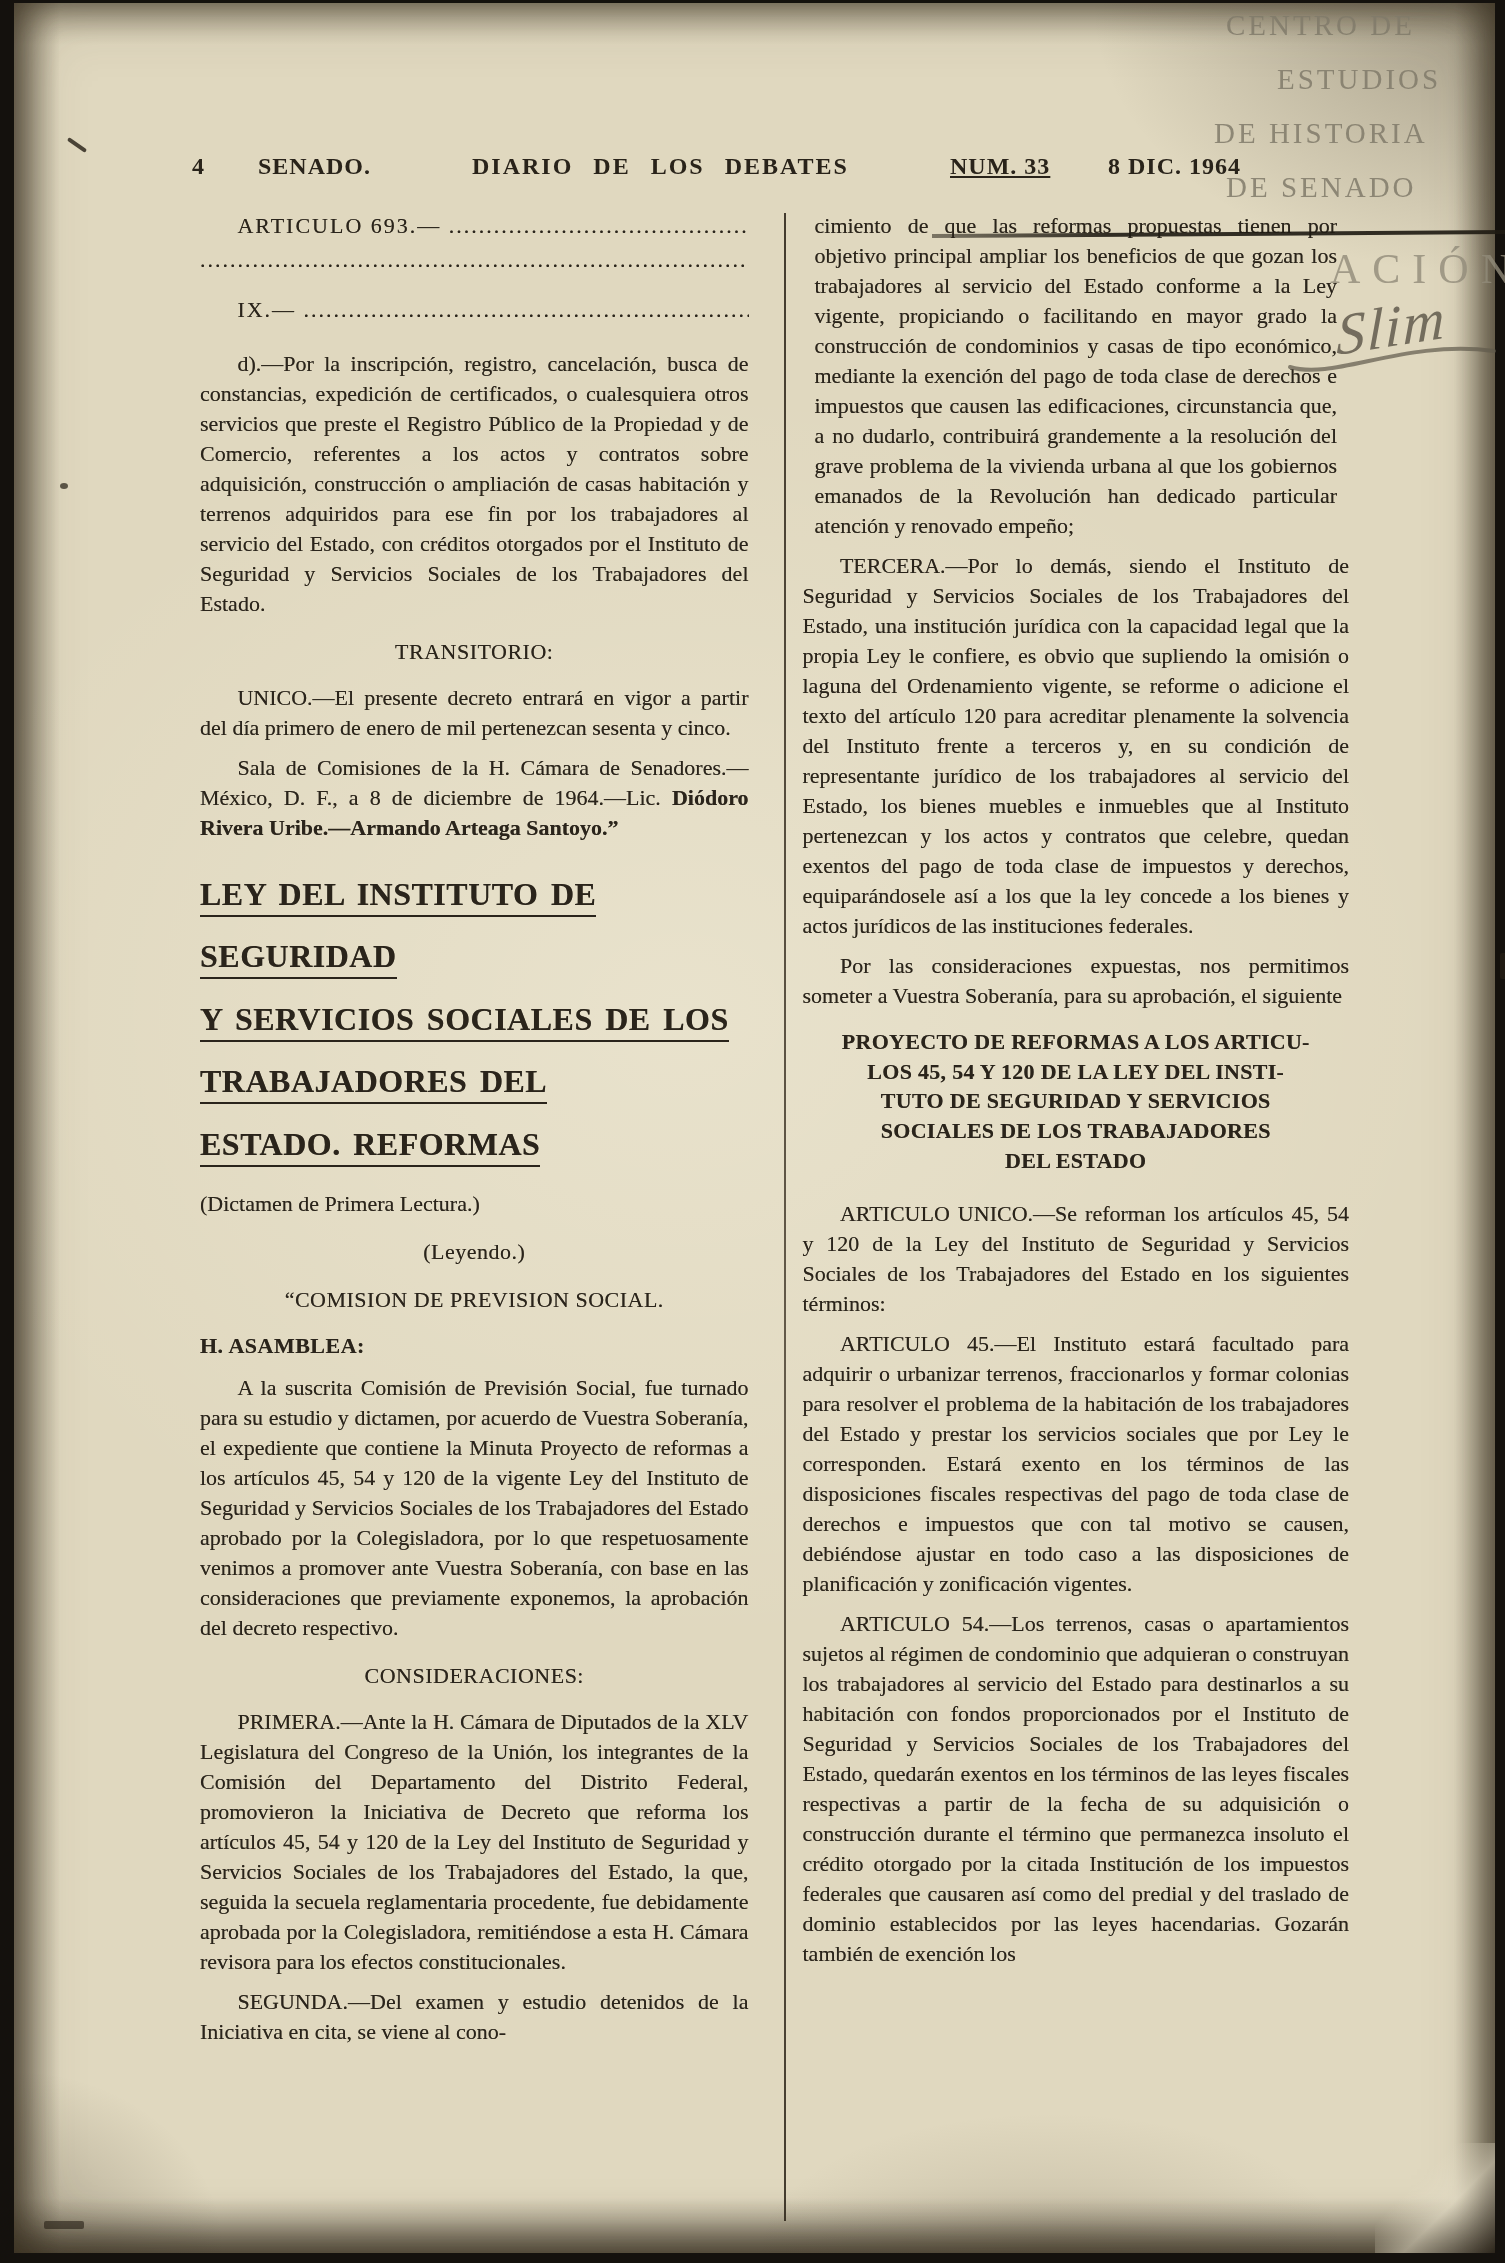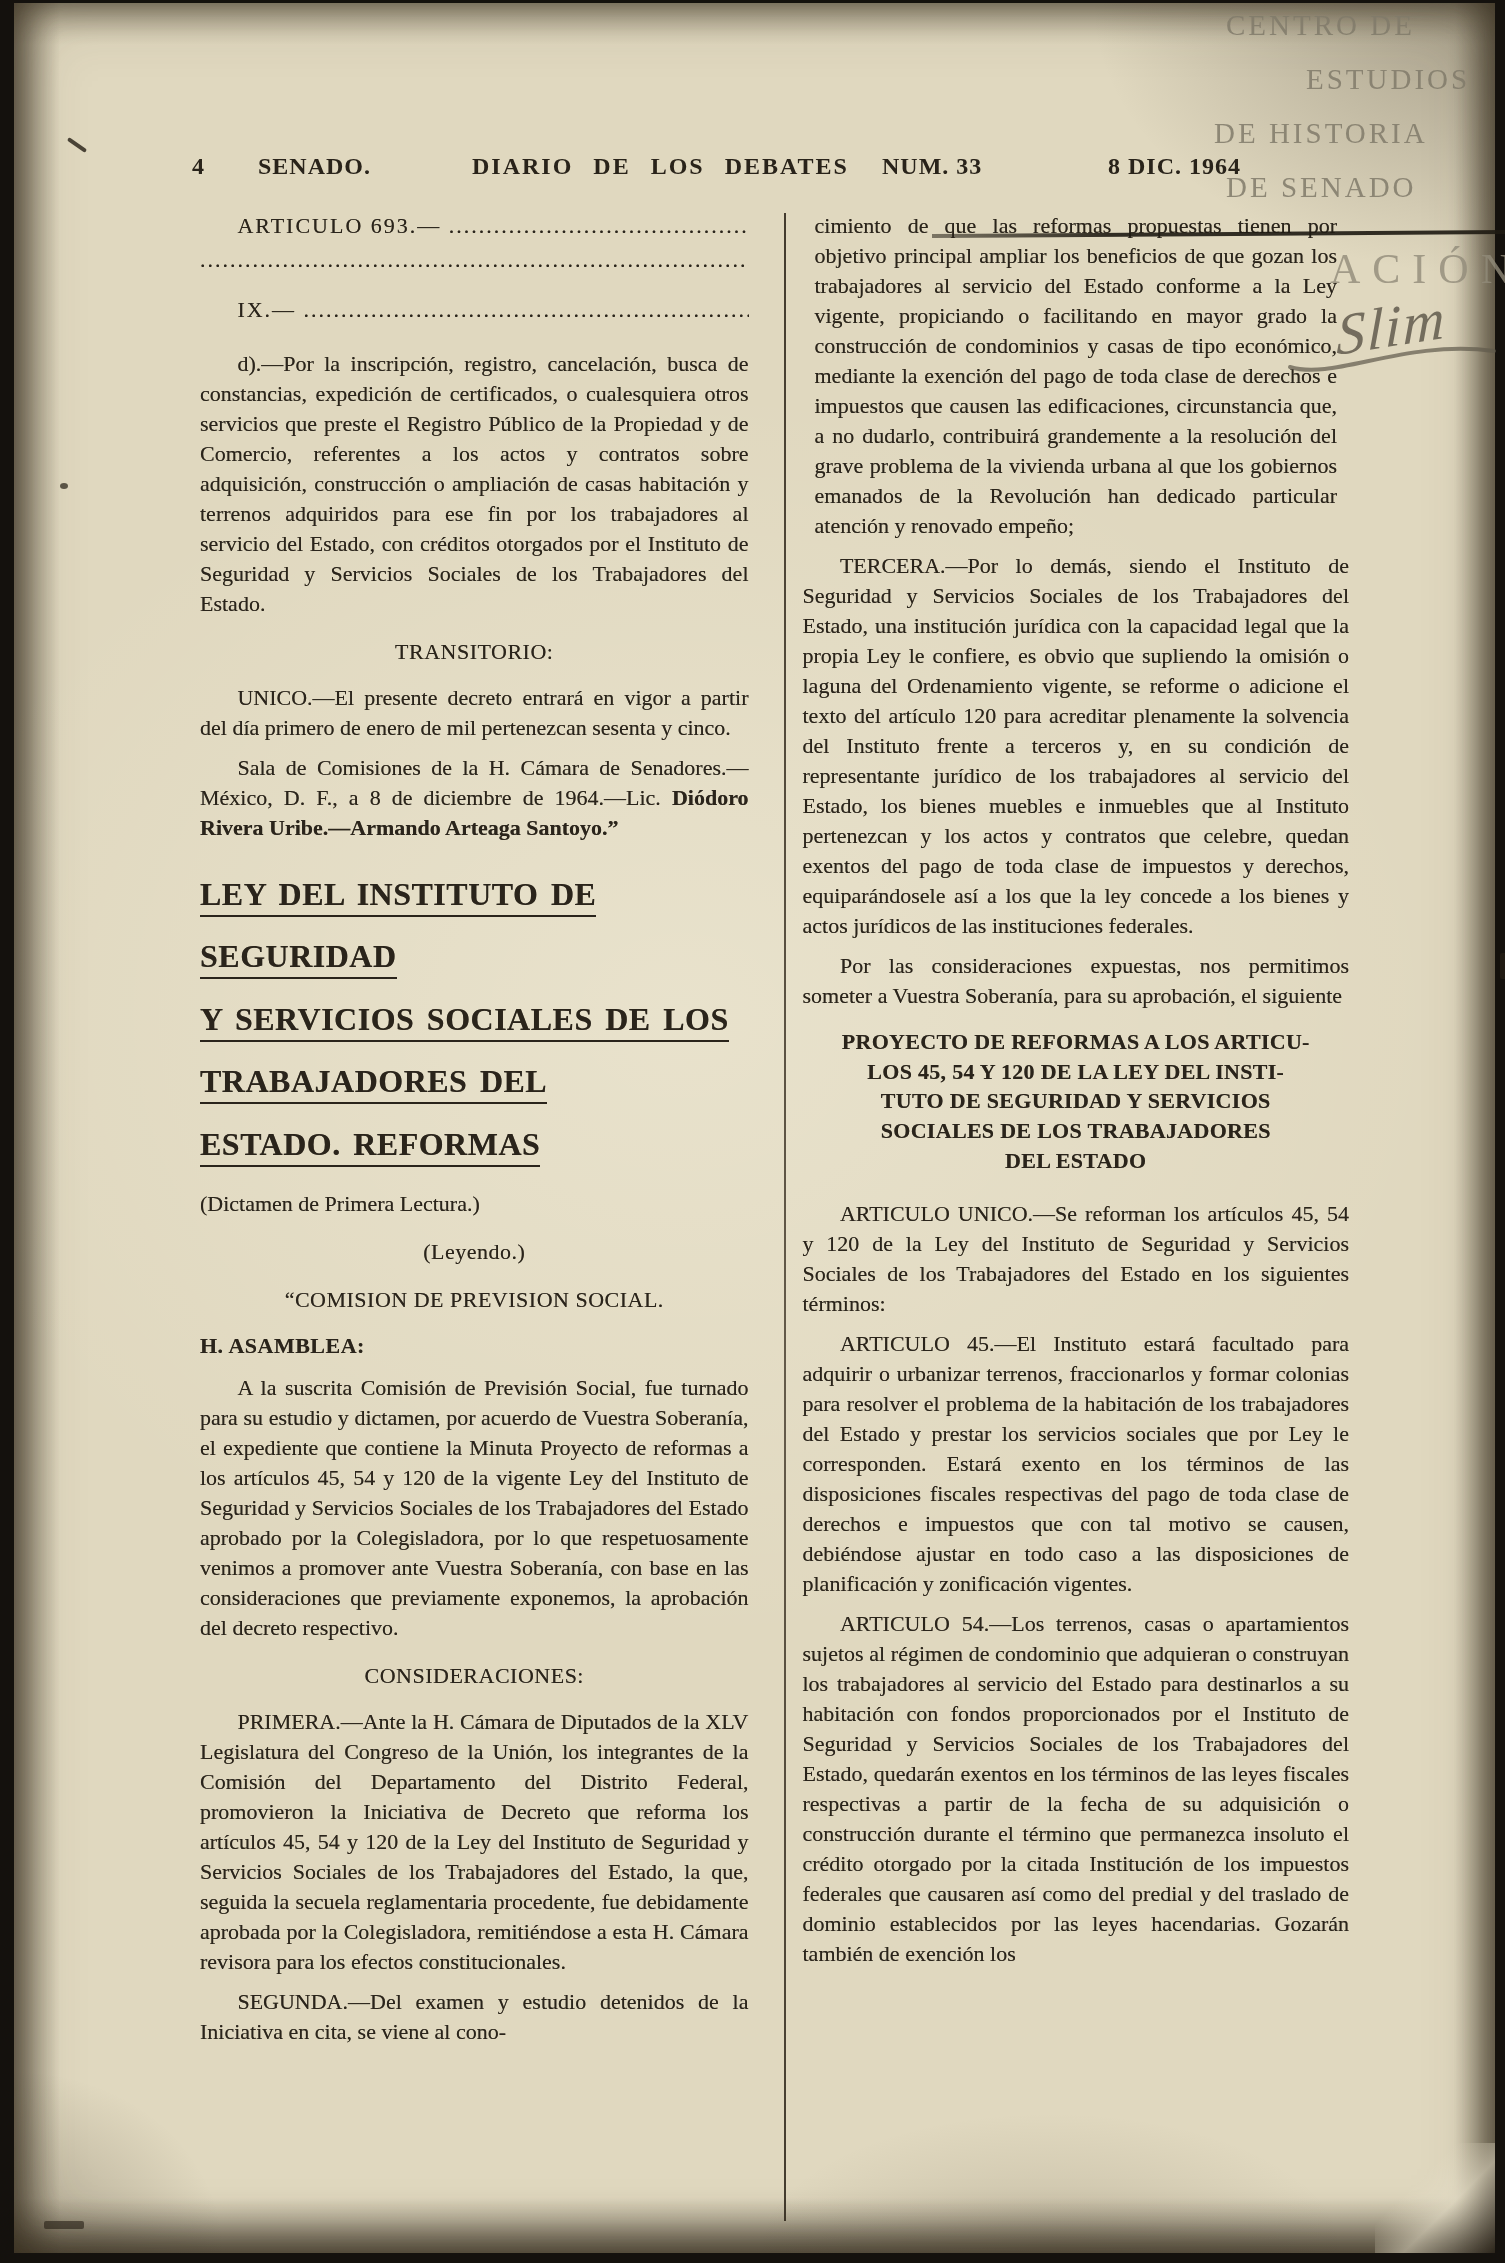--- a/index.html
+++ b/index.html
@@ -29,21 +29,21 @@
     color:#2a241b;
   }
   .header-item{
     position:absolute;top:150px;
     font-weight:bold;font-size:24px;color:#29231a;
     white-space:nowrap;
   }
   .hi-page{left:178px;}
   .hi-chamber{left:244px;letter-spacing:1px;}
   .hi-title{left:458px;letter-spacing:2px;word-spacing:12px;}
-  .hi-num{left:868px;letter-spacing:1px;}
+  .hi-num{left:936px;letter-spacing:1px;text-decoration:underline;}
   .hi-date{left:1094px;letter-spacing:1px;}
 
   .cols{
     position:absolute;top:208px;left:186px;right:146px;
     display:flex;
     font-size:22px;line-height:30px;
     text-align:justify;
     text-shadow:0 0 .6px rgba(42,34,22,.55);
   }
   .col{width:50%;box-sizing:border-box;}
@@ -65,21 +65,21 @@
   .b-heading-lines{margin:20px 0 14px;font-weight:bold;font-size:32px;line-height:1.95;text-align:left;word-spacing:4px;letter-spacing:.5px;}
   .b-heading-lines span{border-bottom:2.5px solid #2a241b;padding-bottom:3px;}
   .b-heading-block{margin:16px 0 24px;font-weight:bold;text-align:center;line-height:1.35;letter-spacing:.3px;}
 
   .watermark{position:absolute;pointer-events:none;}
   .wm-line{
     position:absolute;font-size:29px;letter-spacing:3px;
     color:rgba(128,122,106,.85);font-weight:normal;white-space:nowrap;
   }
   .wm-1{left:1212px;top:6px;}
-  .wm-2{left:1292px;top:60px;}
+  .wm-2{left:1263px;top:60px;}
   .wm-3{left:1200px;top:114px;}
   .wm-4{left:1212px;top:168px;}
   .wm-partial{
     position:absolute;left:1316px;top:242px;
     font-size:42px;letter-spacing:12px;color:rgba(145,139,121,.8);white-space:nowrap;
   }
   .wm-strike{
     position:absolute;left:918px;top:229px;width:584px;height:4px;
     background:linear-gradient(90deg, rgba(40,34,24,.55), rgba(30,26,18,.9) 30%, rgba(30,26,18,.9));
     transform:rotate(-.4deg);

